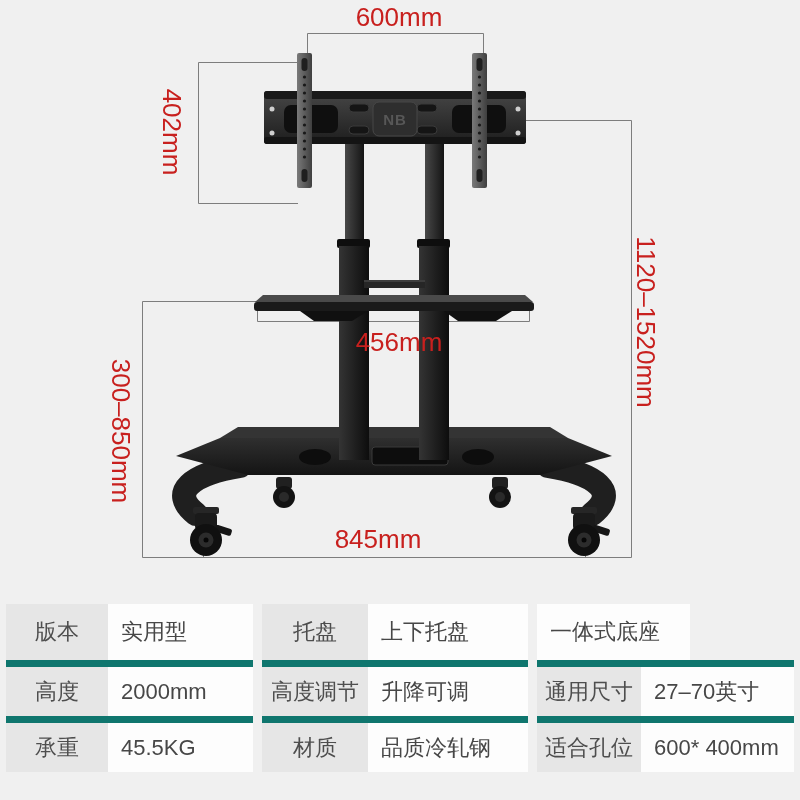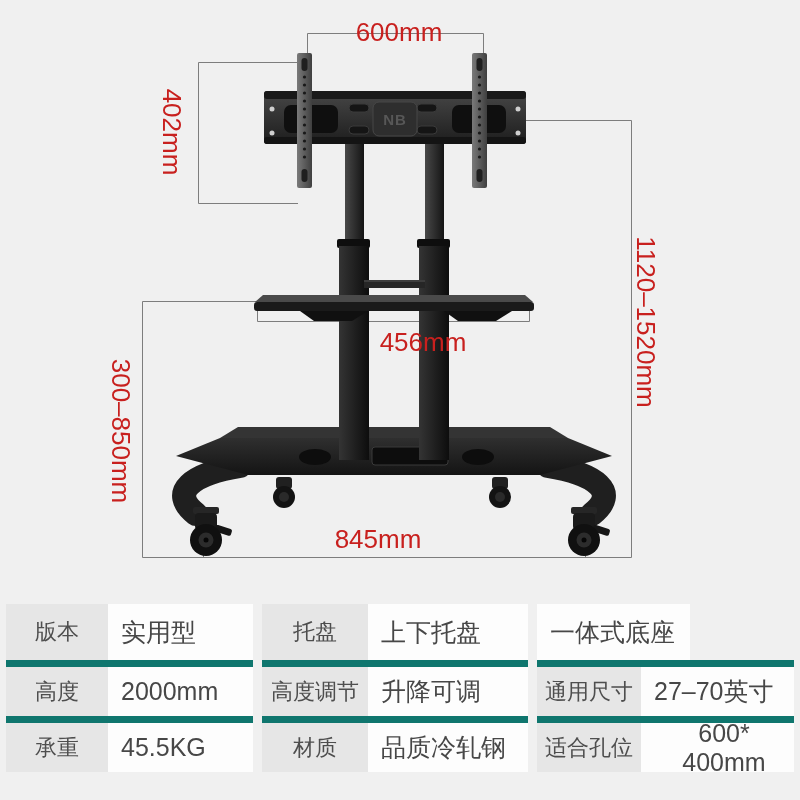--- a/index.html
+++ b/index.html
@@ -6,21 +6,21 @@
   body{width:800px;height:800px;background:#f0f0f0;font-family:"Liberation Sans","DejaVu Sans",sans-serif;overflow:hidden;}
   .figure{position:relative;width:800px;height:585px;background:#f0f0f0;}
   .figure svg{position:absolute;left:0;top:0;}
   .dim-label{position:absolute;color:#c8201e;font-size:26px;line-height:1;white-space:nowrap;transform:translate(-50%,-50%);}
   .dim-label.vert{transform:translate(-50%,-50%) rotate(90deg);}
   .spec-table{position:absolute;left:6px;top:604px;width:788px;display:flex;gap:9px;}
   .spec-group{display:flex;flex-direction:column;}
   .spec-row{display:flex;height:56px;box-sizing:border-box;}
   .spec-row + .spec-row{border-top:7px solid #0f766e;}
   .spec-label{background:#e6e6e6;color:#4e4e4e;font-size:22px;display:flex;align-items:center;justify-content:center;box-sizing:border-box;}
-  .spec-value{background:#fdfdfd;color:#474747;font-size:25px;display:flex;align-items:center;padding-left:13px;box-sizing:border-box;}
+  .spec-value{background:#fdfdfd;color:#474747;font-size:22px;display:flex;align-items:center;padding-left:13px;box-sizing:border-box;}
   .g1 .spec-label{width:102px;} .g1 .spec-value{width:145px;}
   .g2 .spec-label{width:106px;font-family:Liberation Mono, monospace;} .g2 .spec-value{width:160px;}
   .g3 .spec-label{width:104px;} .g3 .spec-value{width:153px;text-align:center;}
 </style>
 </head>
 <body>
 
 <div class="figure">
   <svg width="800" height="585" viewBox="0 0 800 585">
     <defs>
@@ -171,24 +171,24 @@
         <rect x="-13" y="-33" width="26" height="7" rx="2" fill="#262626"></rect>
         <rect x="-11" y="-27" width="22" height="17" rx="4" fill="#1a1a1a"></rect>
         <rect x="5" y="-18" width="17" height="7" rx="2" fill="#161616" transform="rotate(18)"></rect>
         <circle r="16" fill="#101010"></circle>
         <circle r="7.5" fill="#2c2c2c"></circle>
         <circle r="2.5" fill="#060606"></circle>
       </g>
     </g>
   </svg>
 
-  <div class="dim-label" style="left:399px;top:17px;margin-top:15px;">600mm</div>
+  <div class="dim-label" style="left:399px;top:17px;">600mm</div>
   <div class="dim-label vert" style="left:172px;top:132px;">402mm</div>
   <div class="dim-label vert" style="left:646px;top:322px;">1120–1520mm</div>
-  <div class="dim-label" style="left:399px;top:342px;margin-left:24px;">456mm</div>
+  <div class="dim-label" style="left:399px;top:342px;">456mm</div>
   <div class="dim-label vert" style="left:121px;top:431px;">300–850mm</div>
   <div class="dim-label" style="left:378px;top:539px;">845mm</div>
 </div>
 
 <div class="spec-table">
   <div class="spec-group g1">
     <div class="spec-row">
       <div class="spec-label">版本</div>
       <div class="spec-value">实用型</div>
     </div>

